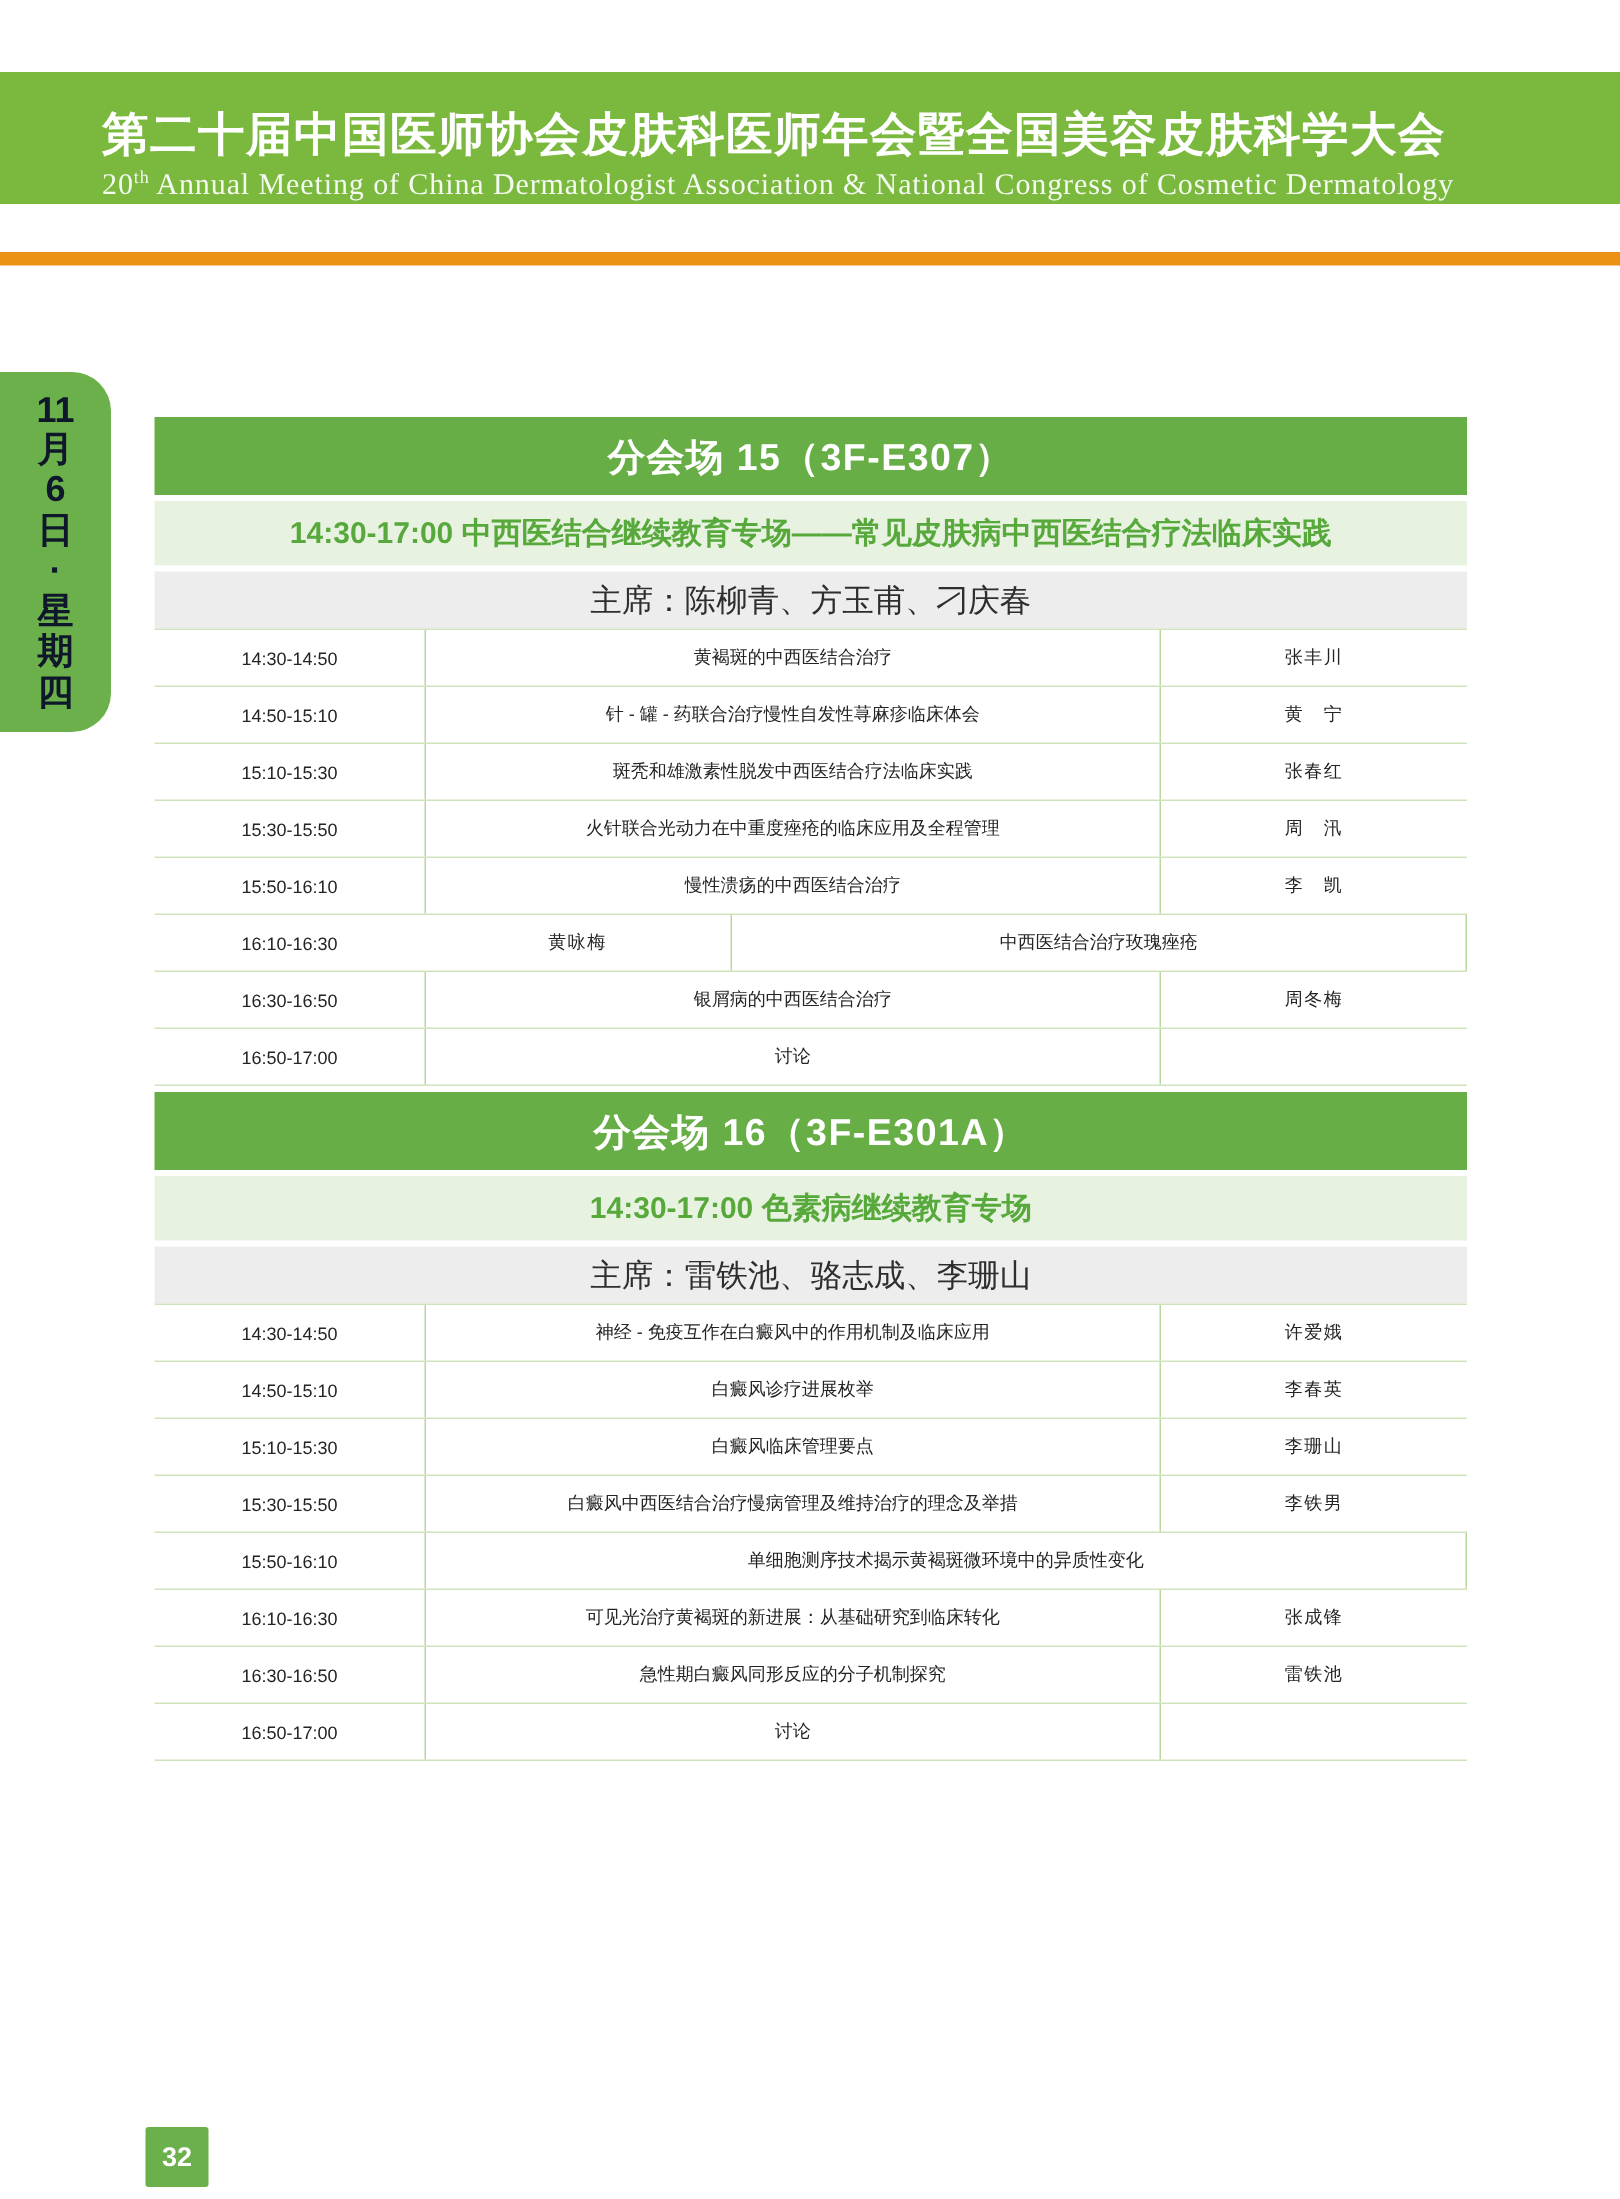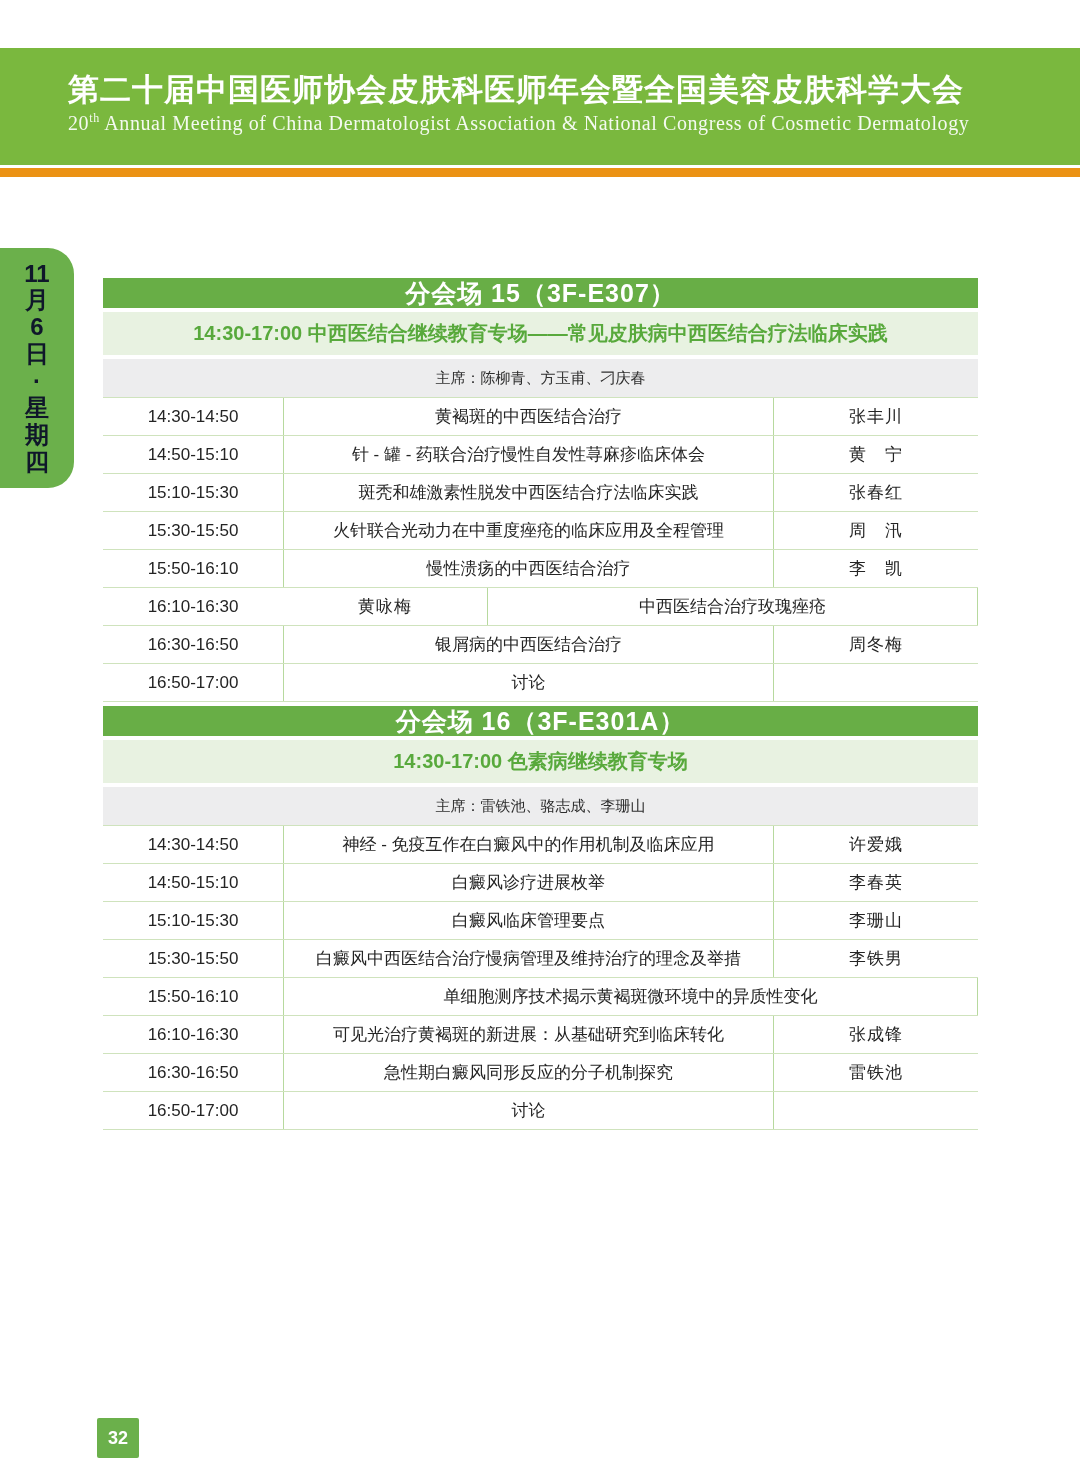--- a/index.html
+++ b/index.html
@@ -1,43 +1,43 @@
 <!DOCTYPE html>
 <html><head>
 <meta charset="utf-8">
 <style>
   * { margin:0; padding:0; box-sizing:border-box; }
   html,body { background:#ffffff; }
   body { font-family:"Liberation Sans", sans-serif; }
   .page { position:relative; width:1080px; height:1466px; background:#ffffff; overflow:hidden; }
 
   
-  .banner { position:absolute; left:0; top:48px; width:1080px; height:117px; background:#7ab83e; }
+  .banner { position:absolute; left:0; top:48px; width:1080px; height:88px; background:#7ab83e; }
   .banner-title { position:absolute; left:68px; top:21px; color:#ffffff; font-size:31px; font-weight:bold; letter-spacing:1px; white-space:nowrap; }
   .banner-sub { position:absolute; left:68px; top:63px; color:#f4faf0; font-family:"Liberation Serif", serif; font-size:20px; letter-spacing:0.6px; white-space:nowrap; }
   .banner-sub sup { font-size:12px; }
   .accent-bar { position:absolute; left:0; top:168px; width:1080px; height:9px; background:#eb9214; }
 
   
   .date-tab { position:absolute; left:0; top:248px; width:74px; height:240px; background:#6bb04b;
               border-radius:0 26px 26px 0; color:#0f172a; font-weight:bold; font-size:24px;
               display:flex; flex-direction:column; align-items:center; justify-content:center; line-height:1.12; }
 
   
   .content { position:absolute; left:103px; top:278px; width:875px; }
   .session + .session { margin-top:4px; }
-  .session-header { height:30px; background:#68ae46; color:#ffffff; font-size:25px; font-weight:bold;
+  .session-header { height:52px; background:#68ae46; color:#ffffff; font-size:25px; font-weight:bold;
                     display:flex; align-items:center; justify-content:center; letter-spacing:1px; }
   .session-sub { height:43px; margin-top:4px; background:#e8f2e1; color:#58a93c; font-size:20px; font-weight:bold;
                  display:flex; align-items:center; justify-content:center; }
-  .session-chairs { height:38px; margin-top:4px; background:#ededee; color:#2e2e2e; font-size:15px;
+  .session-chairs { height:38px; margin-top:4px; background:#ededee; color:#2e2e2e; font-size:21px;
                     display:flex; align-items:center; justify-content:center; }
   .rows { border-top:1.5px solid #cfe3bd; }
   .row { display:flex; height:38px; border-bottom:1.5px solid #cfe3bd; background:#ffffff; }
-  .cell { display:flex; align-items:center; justify-content:center; color:#242424; font-size:17px; }
+  .cell { display:flex; align-items:center; justify-content:center; color:#242424; font-size:12px; }
   .cell-time { width:180px; }
   .cell-topic { flex:1; border-left:1.5px solid #b7d99e; border-right:1.5px solid #b7d99e; }
   .cell-speaker { width:204px; letter-spacing:1px; }
 
   
   .page-num { position:absolute; left:97px; top:1398px; width:42px; height:40px; background:#6bb04b;
               border-radius:2px; color:#ffffff; font-size:18px; font-weight:bold;
               display:flex; align-items:center; justify-content:center;margin-top:20px; }
 </style>
 </head>

